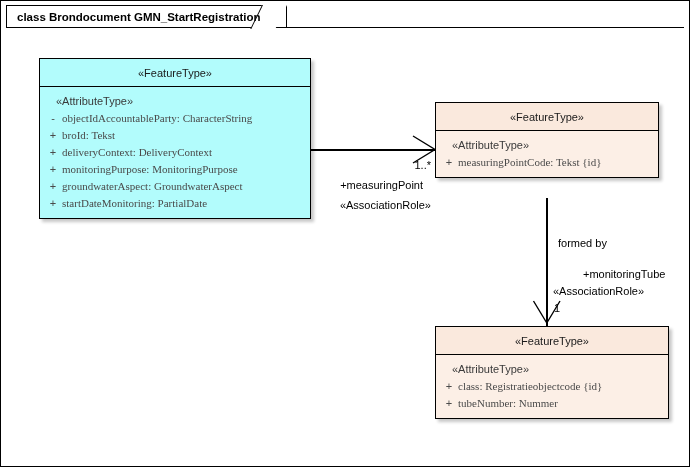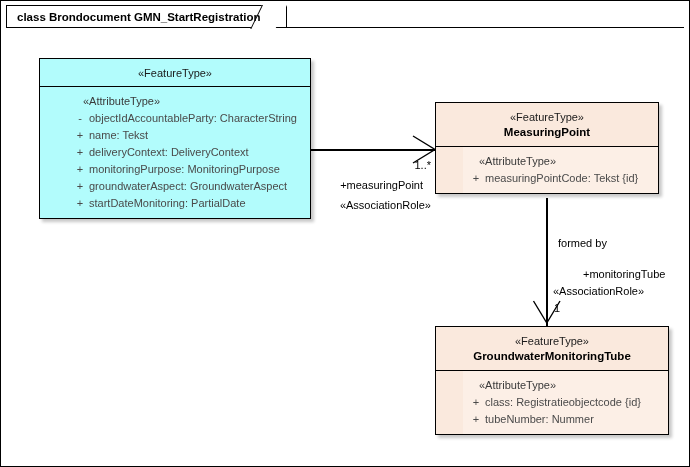--- a/index.html
+++ b/index.html
@@ -80,21 +80,20 @@
   }
   .class-name {
     font-size: 11.5px;
     font-weight: bold;
     color: #000000;
     line-height: 15px;
     margin-top: 1px;
   }
   .uml-attrs {
     padding: 6px 4px 6px 4px;
-    margin-left: 27px;
   }
   .attr-stereotype {
     font-size: 11px;
     color: #3a3a3a;
     padding-left: 12px;
     line-height: 17px;
   }
   .attr-row {
     display: flex;
     font-size: 11px;
@@ -103,20 +102,21 @@
   }
   .attr-vis {
     width: 18px;
     flex: 0 0 18px;
     text-align: center;
     color: #4a4a4a;
   }
   .attr-text {
     flex: 1 1 auto;
     color: #4a4a4a;
+    font-family: Liberation Serif, serif;
   }
 
   
   .fill-cyan  { background: #b2fcfc; }
   .fill-cyan .uml-attrs { background: #b2fcfc; }
   .fill-peach { background: #fae9dd; }
   .fill-peach .uml-attrs { background: #fcefe6; }
 
   
   .conn-line {
@@ -173,21 +173,21 @@
     </div>
     <div class="uml-attrs">
       <div class="attr-stereotype">«AttributeType»</div>
 
       <div class="attr-row">
         <span class="attr-vis">-</span>
         <span class="attr-text">objectIdAccountableParty: CharacterString</span>
       </div>
       <div class="attr-row">
         <span class="attr-vis">+</span>
-        <span class="attr-text">name: Tekst</span>
+        <span class="attr-text">broId: Tekst</span>
       </div>
       <div class="attr-row">
         <span class="attr-vis">+</span>
         <span class="attr-text">deliveryContext: DeliveryContext</span>
       </div>
       <div class="attr-row">
         <span class="attr-vis">+</span>
         <span class="attr-text">monitoringPurpose: MonitoringPurpose</span>
       </div>
       <div class="attr-row">
@@ -197,35 +197,33 @@
       <div class="attr-row">
         <span class="attr-vis">+</span>
         <span class="attr-text">startDateMonitoring: PartialDate</span>
       </div>
     </div>
   </div>
 
   <div class="uml-class fill-peach" style="left:434px; top:101px; width:224px;">
     <div class="uml-header">
       <div class="stereotype">«FeatureType»</div>
-      <div class="class-name">MeasuringPoint</div>
     </div>
     <div class="uml-attrs">
       <div class="attr-stereotype">«AttributeType»</div>
       <div class="attr-row">
         <span class="attr-vis">+</span>
         <span class="attr-text">measuringPointCode: Tekst {id}</span>
       </div>
     </div>
   </div>
 
   <div class="uml-class fill-peach" style="left:434px; top:325px; width:234px;">
     <div class="uml-header">
       <div class="stereotype">«FeatureType»</div>
-      <div class="class-name">GroundwaterMonitoringTube</div>
     </div>
     <div class="uml-attrs">
       <div class="attr-stereotype">«AttributeType»</div>
       <div class="attr-row">
         <span class="attr-vis">+</span>
         <span class="attr-text">class: Registratieobjectcode {id}</span>
       </div>
       <div class="attr-row">
         <span class="attr-vis">+</span>
         <span class="attr-text">tubeNumber: Nummer</span>

